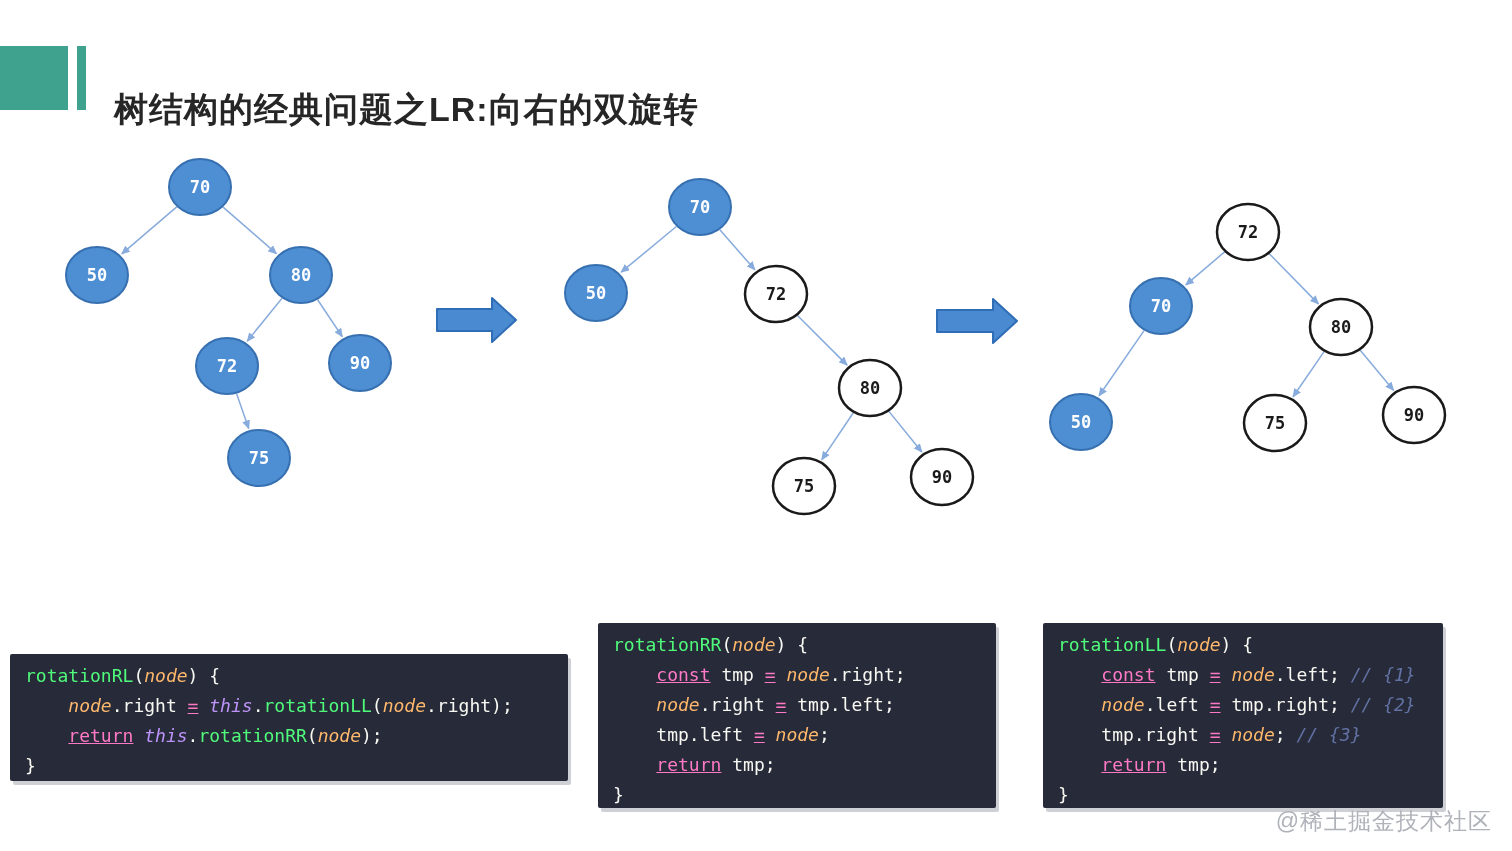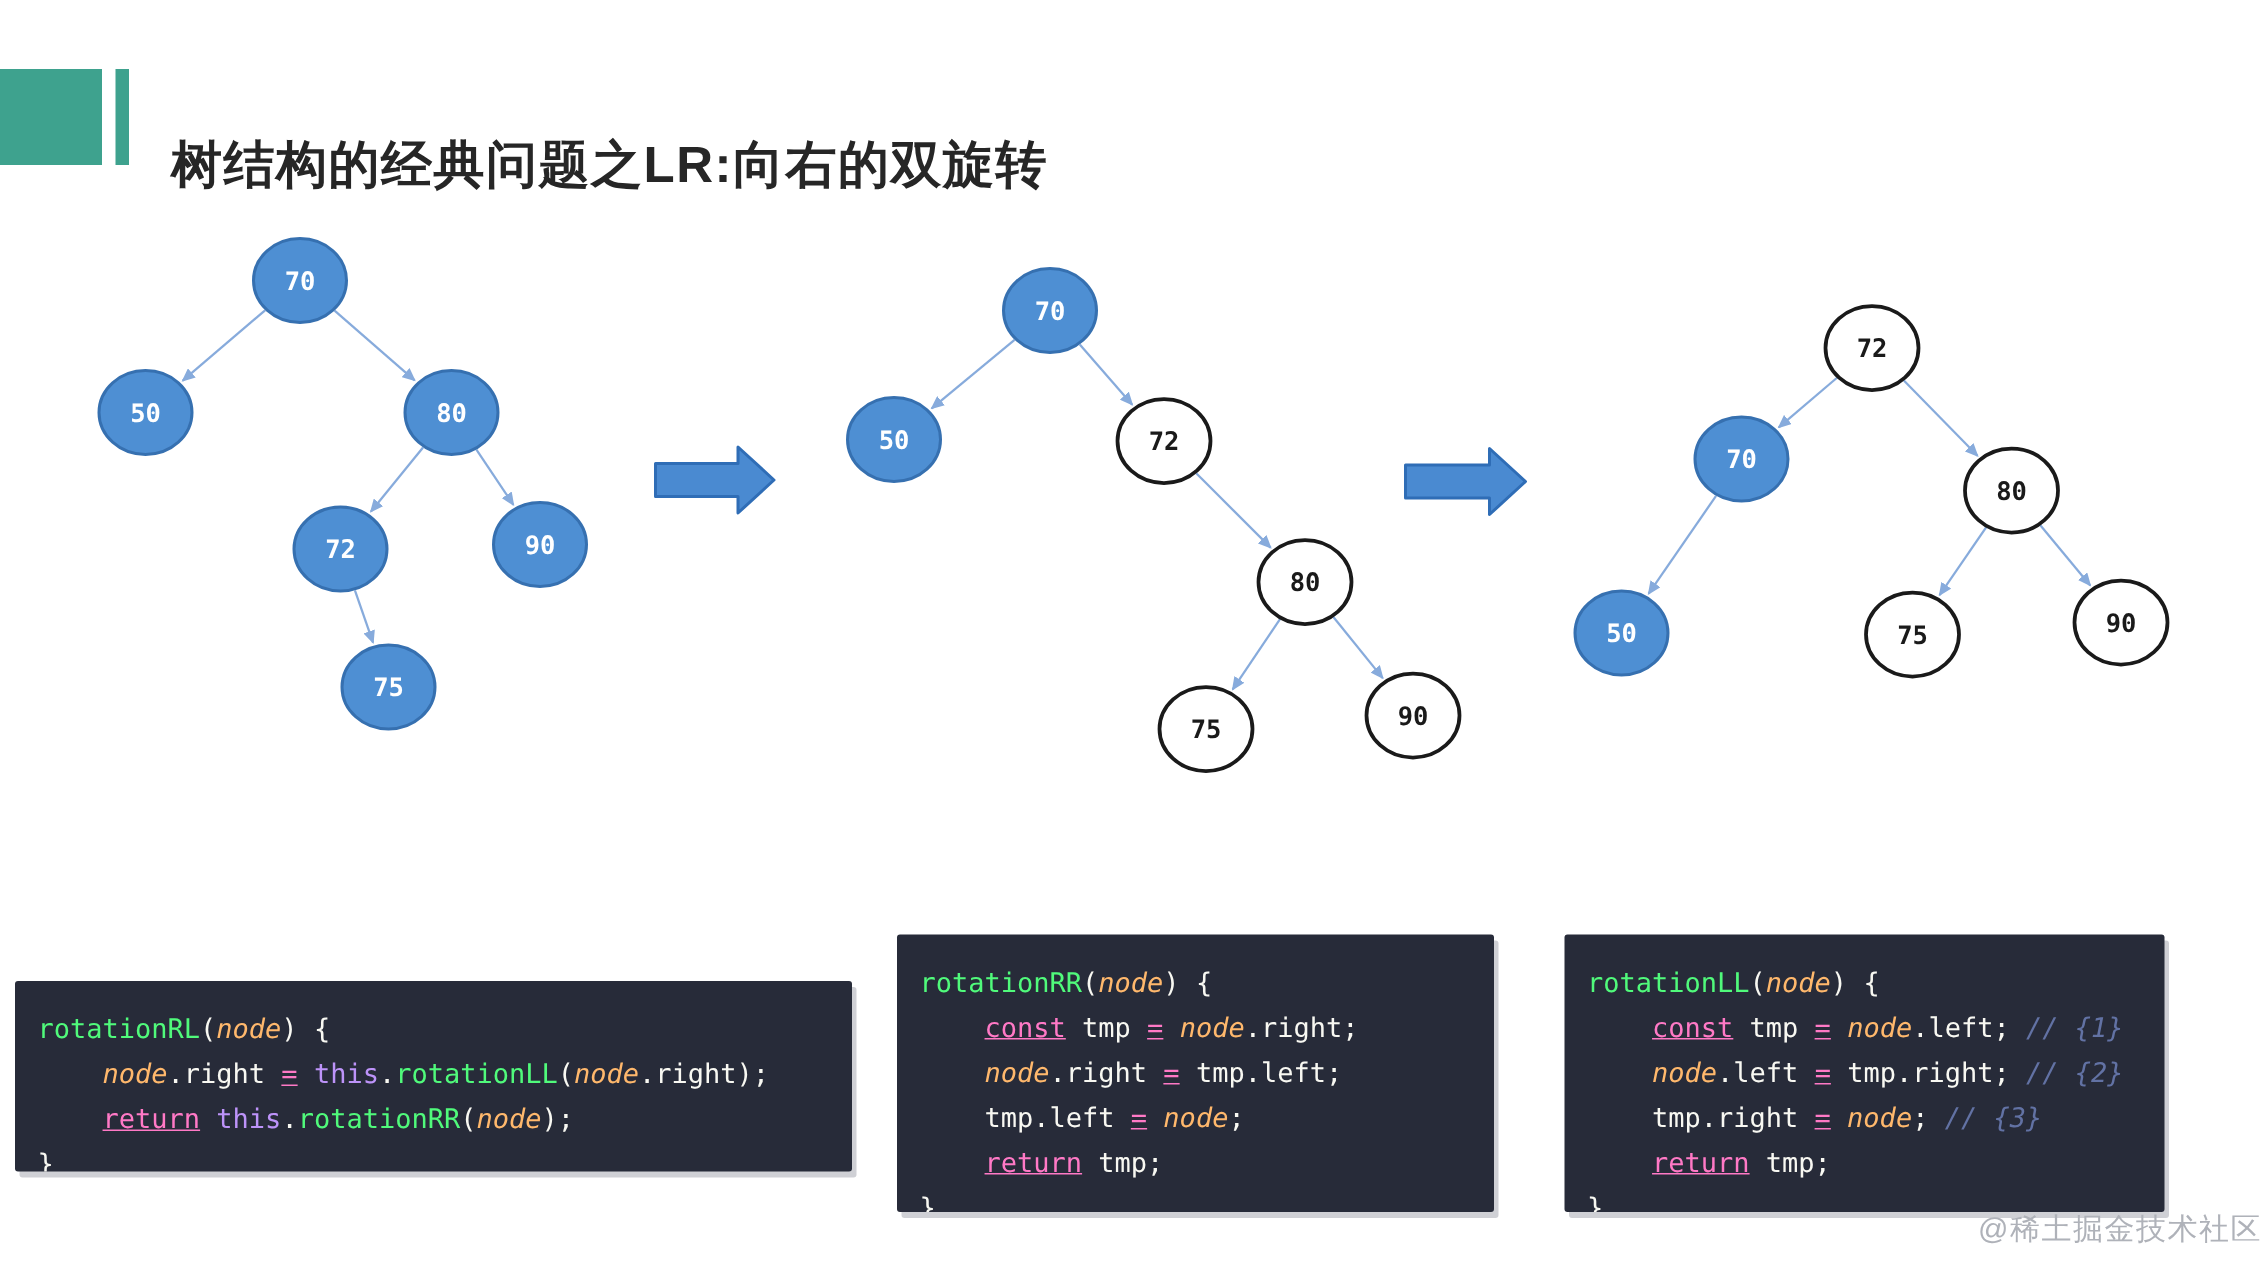--- a/index.html
+++ b/index.html
@@ -10,34 +10,34 @@
   .accent-square{position:absolute;left:0;top:46px;width:68px;height:64px;background:var(--accent);}
   .accent-bar{position:absolute;left:77px;top:46px;width:9px;height:64px;background:var(--accent);}
   .page-title{position:absolute;left:114px;top:64px;font-size:34px;font-weight:bold;
     color:var(--title);letter-spacing:1px;white-space:nowrap;}
 
   
   #diagram{position:absolute;left:0;top:130px;width:1512px;height:440px;}
 
   
   .code-block{position:absolute;background:var(--code-bg);border-radius:2px;
-    padding:18px 15px 0 15px;box-sizing:border-box;
+    padding:7px 15px 0 15px;box-sizing:border-box;
     box-shadow:3px 4px 0 rgba(168,170,178,0.55);
     font-family:"DejaVu Sans Mono","Liberation Mono",monospace;font-size:18px;line-height:30px;
     white-space:pre;overflow:hidden;}
   .code-line{height:30px;}
   .tk-fn{color:var(--code-fn);}
   .tk-pr{color:var(--code-param);font-style:italic;}
   .tk-kw{color:var(--code-kw);text-decoration:underline;}
-  .tk-th{color:var(--code-this);}
+  .tk-th{color:var(--code-this);font-style:italic;}
   .tk-pl{color:var(--code-plain);}
   .tk-cm{color:var(--code-comment);font-style:italic;}
 
   
-  .watermark{position:absolute;right:4px;top:806px;font-size:20px;color:var(--watermark);
+  .watermark{position:absolute;right:20px;top:806px;font-size:23px;color:var(--watermark);
     letter-spacing:1px;z-index:5;}
 </style>
 </head>
 <body>
 
 <div class="stage">
   <div class="accent-square"></div>
   <div class="accent-bar"></div>
   <h1 class="page-title">树结构的经典问题之LR:向右的双旋转</h1>
 

